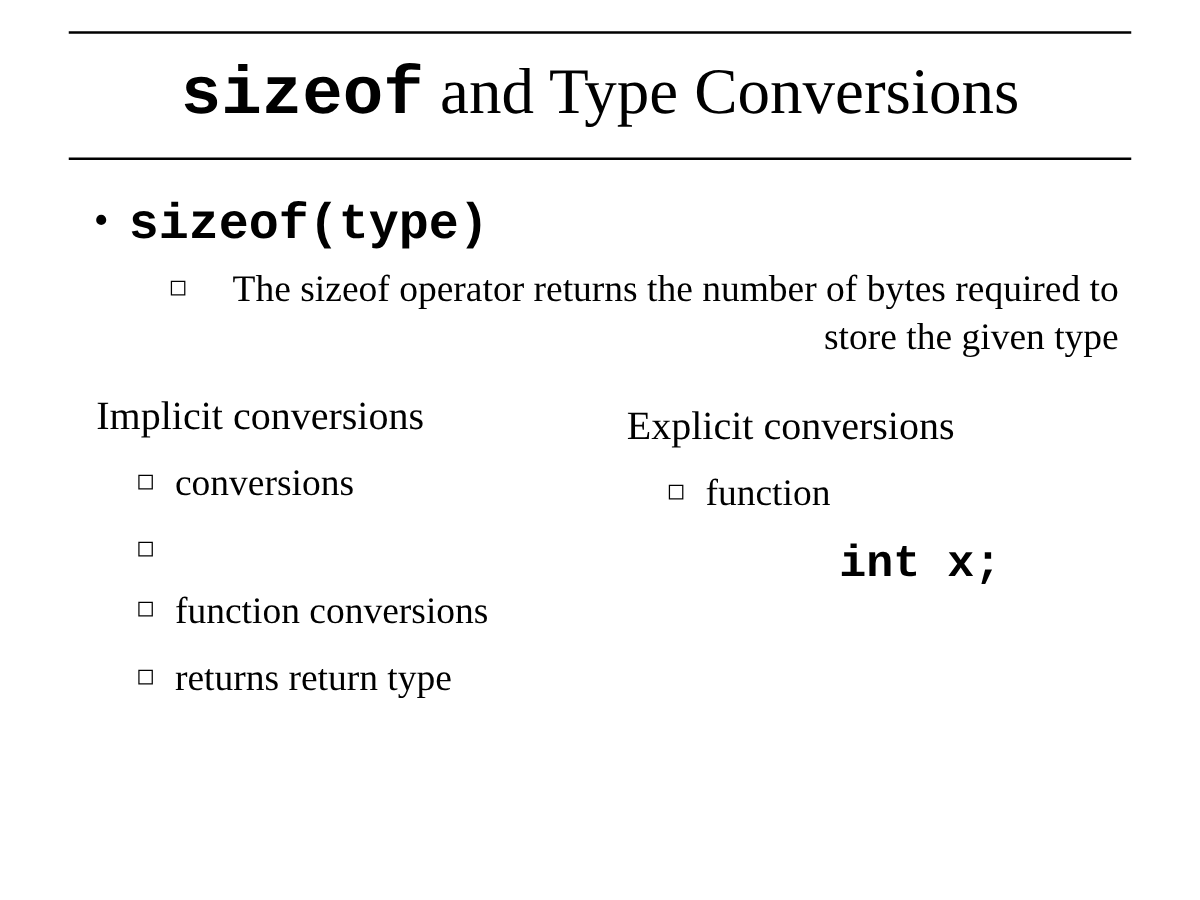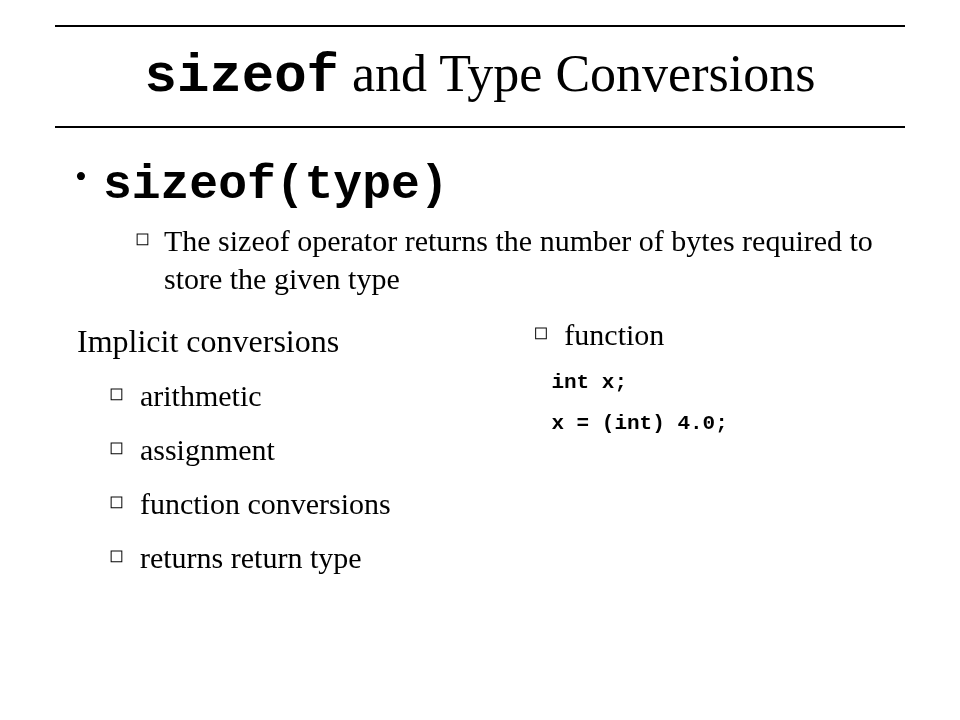--- a/index.html
+++ b/index.html
@@ -43,36 +43,37 @@
   }
   .top-bullet .dot {
     font-size: 34px;
     line-height: 38px;
     margin-right: 16px;
     margin-left: 10px;
   }
   .top-bullet .txt {
     font-family: "Courier New", Courier, monospace;
     font-weight: bold;
-    font-size: 48px;
+    font-size: 40px;
   }
   .sub-desc {
     display: flex;
     align-items: flex-start;
     margin-left: 70px;
     margin-bottom: 20px;
   }
   .sub-desc .sq {
     font-size: 18px;
     line-height: 32px;
     margin-right: 14px;
   }
   .sub-desc .txt {
     font-size: 30px;
     line-height: 1.25;
+    text-align: right;
   }
   .cols {
     display: flex;
     gap: 26px;
   }
   .col {
     flex: 1;
   }
   .col-left { flex: 0 0 48%; }
   .col-right { flex: 0 0 52%; }
@@ -92,23 +93,24 @@
     line-height: 30px;
     margin-right: 16px;
   }
   .sq-item .txt {
     font-size: 30px;
     line-height: 1.2;
   }
   .code-line {
     font-family: "Courier New", Courier, monospace;
     font-weight: bold;
-    font-size: 21px;
+    font-size: 36px;
     margin-left: 62px;
     margin-bottom: 18px;
+    text-align: center;
   }
 </style>
 </head>
 <body>
 
 <div class="slide">
 
   <div class="title-wrap">
     <div class="title">
       <span class="mono">sizeof</span><span> and Type Conversions</span>
@@ -126,42 +128,41 @@
       <span class="sq">◻</span>
       <span class="txt">The sizeof operator returns the number of bytes required to store the given type</span>
     </div>
 
     <div class="cols">
 
       <div class="col col-left">
         <div class="col-head">Implicit conversions</div>
         <div class="sq-item">
           <span class="sq">◻</span>
-          <span class="txt">arithmetic</span>
+          <span class="txt">conversions</span>
         </div>
         <div class="sq-item">
           <span class="sq">◻</span>
-          <span class="txt">assignment</span>
         </div>
         <div class="sq-item">
           <span class="sq">◻</span>
           <span class="txt">function conversions</span>
         </div>
         <div class="sq-item">
           <span class="sq">◻</span>
           <span class="txt">returns return type</span>
         </div>
       </div>
 
       <div class="col col-right">
+        <div class="col-head">Explicit conversions</div>
         <div class="sq-item">
           <span class="sq">◻</span>
           <span class="txt">function</span>
         </div>
         <div class="code-line">int x;</div>
-        <div class="code-line">x = (int) 4.0;</div>
       </div>
 
     </div>
 
   </div>
 
 </div>
 
 </body></html>

